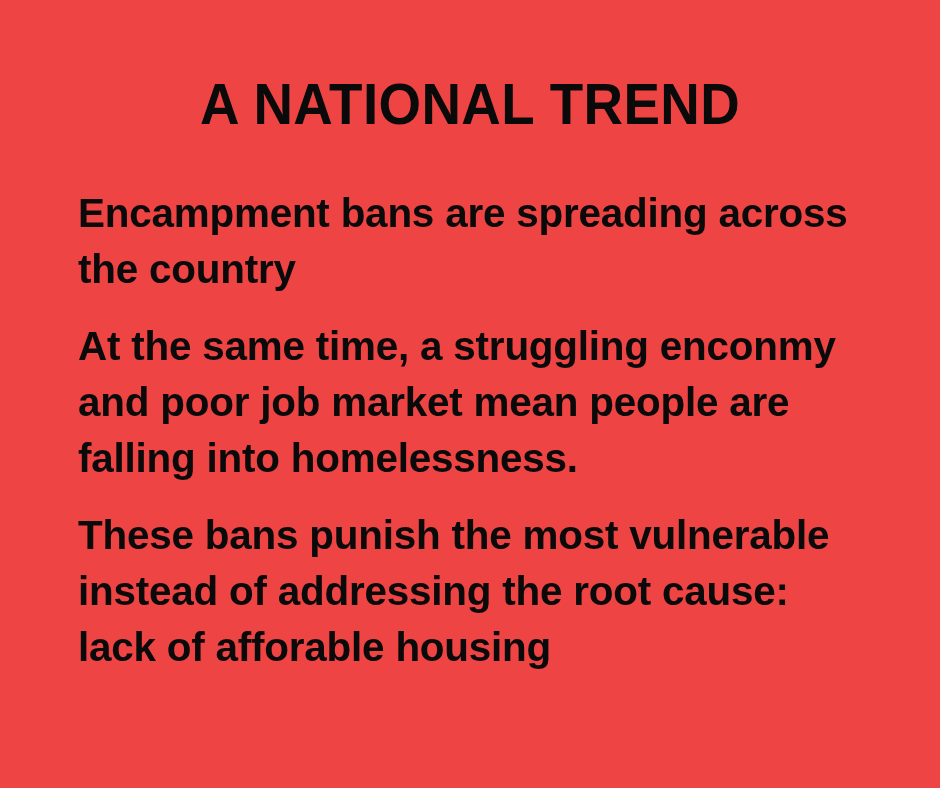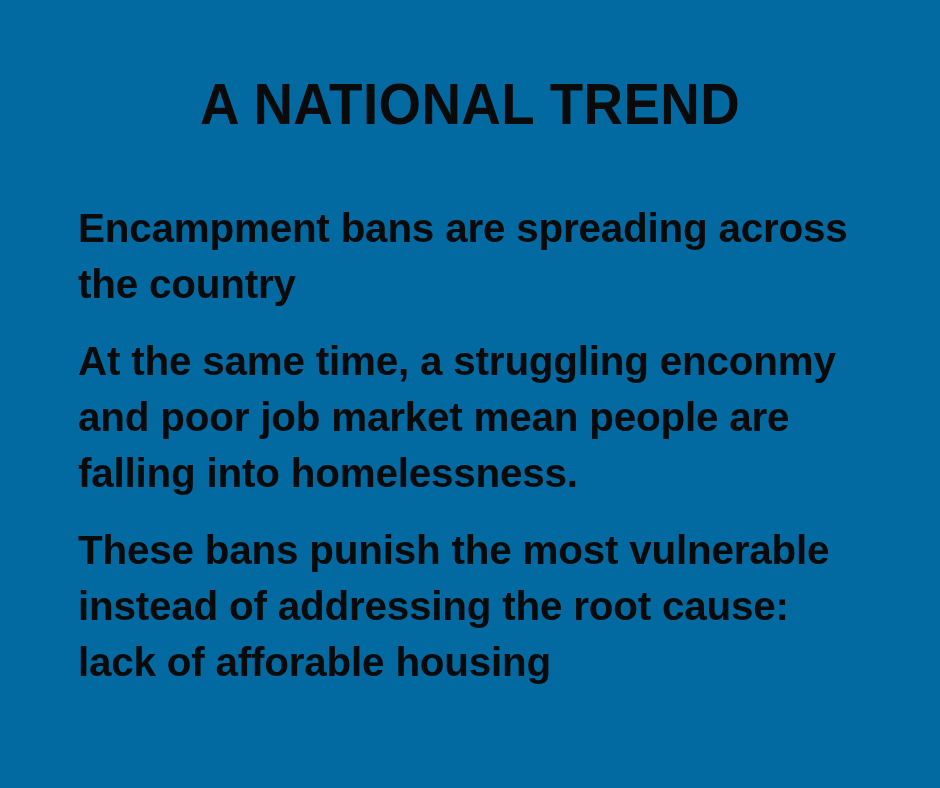--- a/index.html
+++ b/index.html
@@ -38,21 +38,21 @@
     color: #0a0a0a;
     white-space: nowrap;
     transform: scaleX(0.96);
     transform-origin: 50% 50%;
   }
 
   
   #body-block {
     position: absolute;
     left: 78px;
-    top: 200px;
+    top: 185px;
     width: 800px;
   }
 
   .body-paragraph {
     font-family: "Liberation Sans", sans-serif;
     font-size: 41px;
     font-weight: 700;
     line-height: 56px;
     letter-spacing: -0.2px;
     color: #0a0a0a;
@@ -61,21 +61,21 @@
     transform-origin: 0 50%;
   }
 
   .body-paragraph:last-child {
     margin-bottom: 0;
   }
 </style>
 </head>
 <body>
 
-<div id="slide" style="background: #0369a1; text-decoration: underline;">
+<div id="slide" style="background: #ef4444; text-decoration: underline;">
 
   <div id="slide-title">A NATIONAL TREND</div>
 
   <div id="body-block">
 
     <p class="body-paragraph">Encampment bans are spreading across the country</p>
 
     <p class="body-paragraph">At the same time, a struggling enconmy and poor job market mean people are falling into homelessness.</p>
 
     <p class="body-paragraph">These bans punish the most vulnerable instead of addressing the root cause: lack of afforable housing</p>

